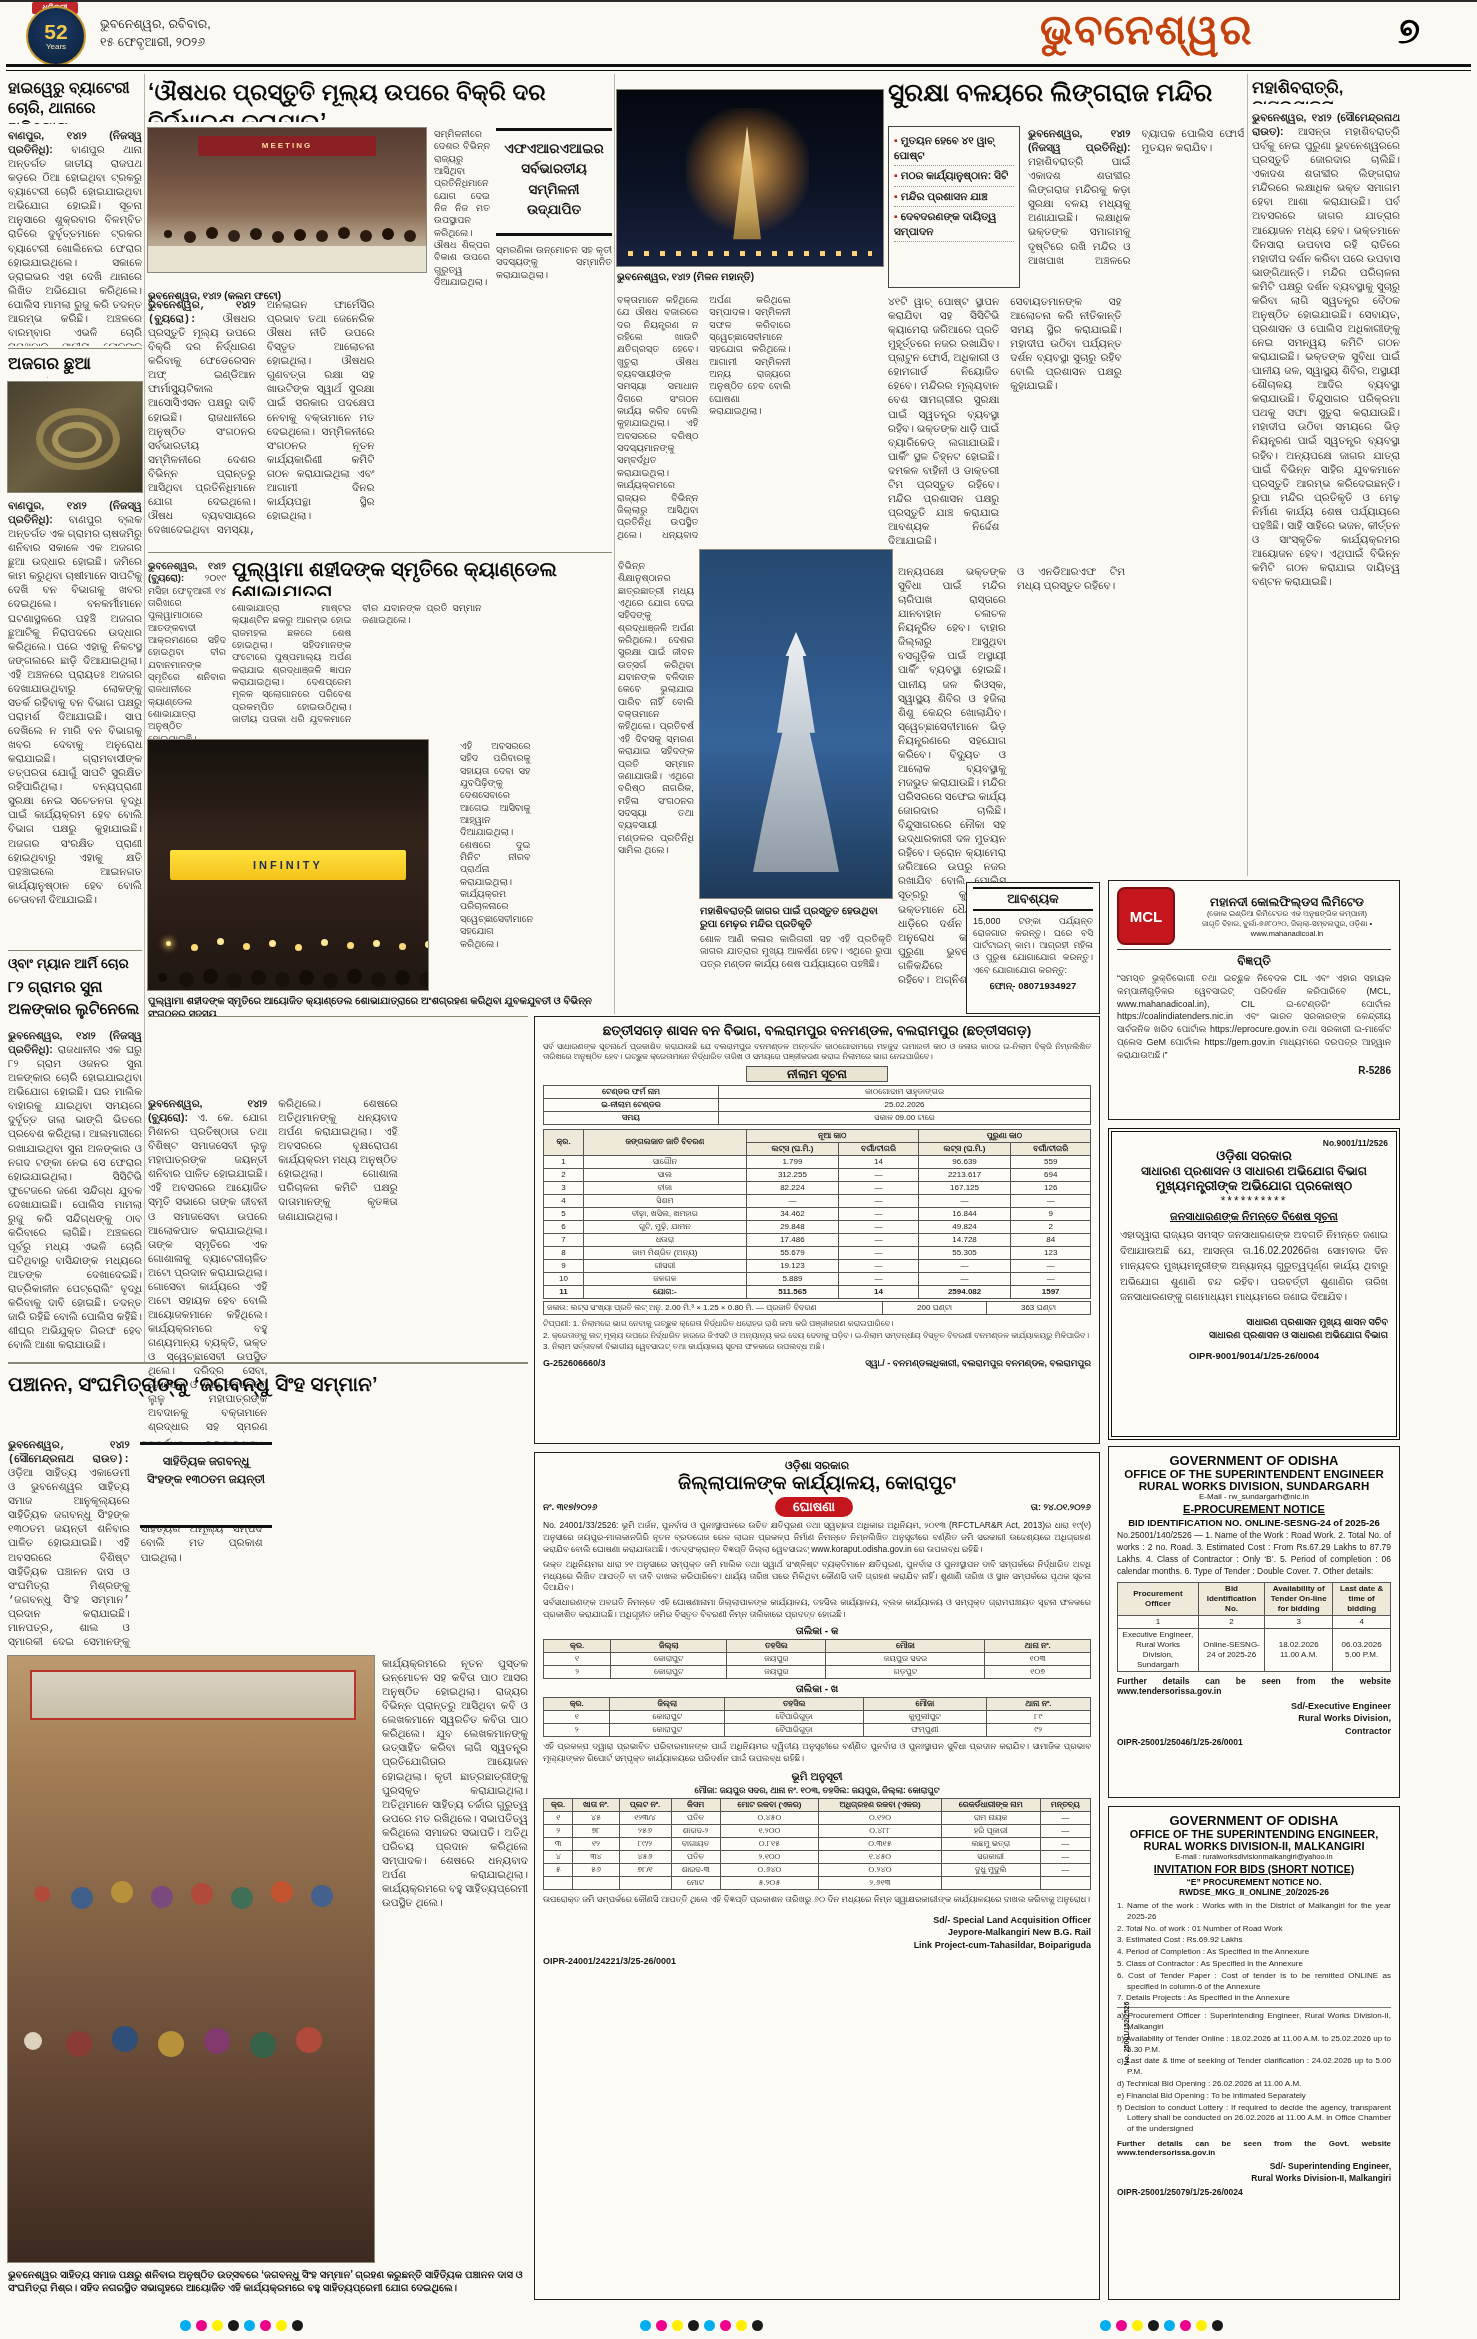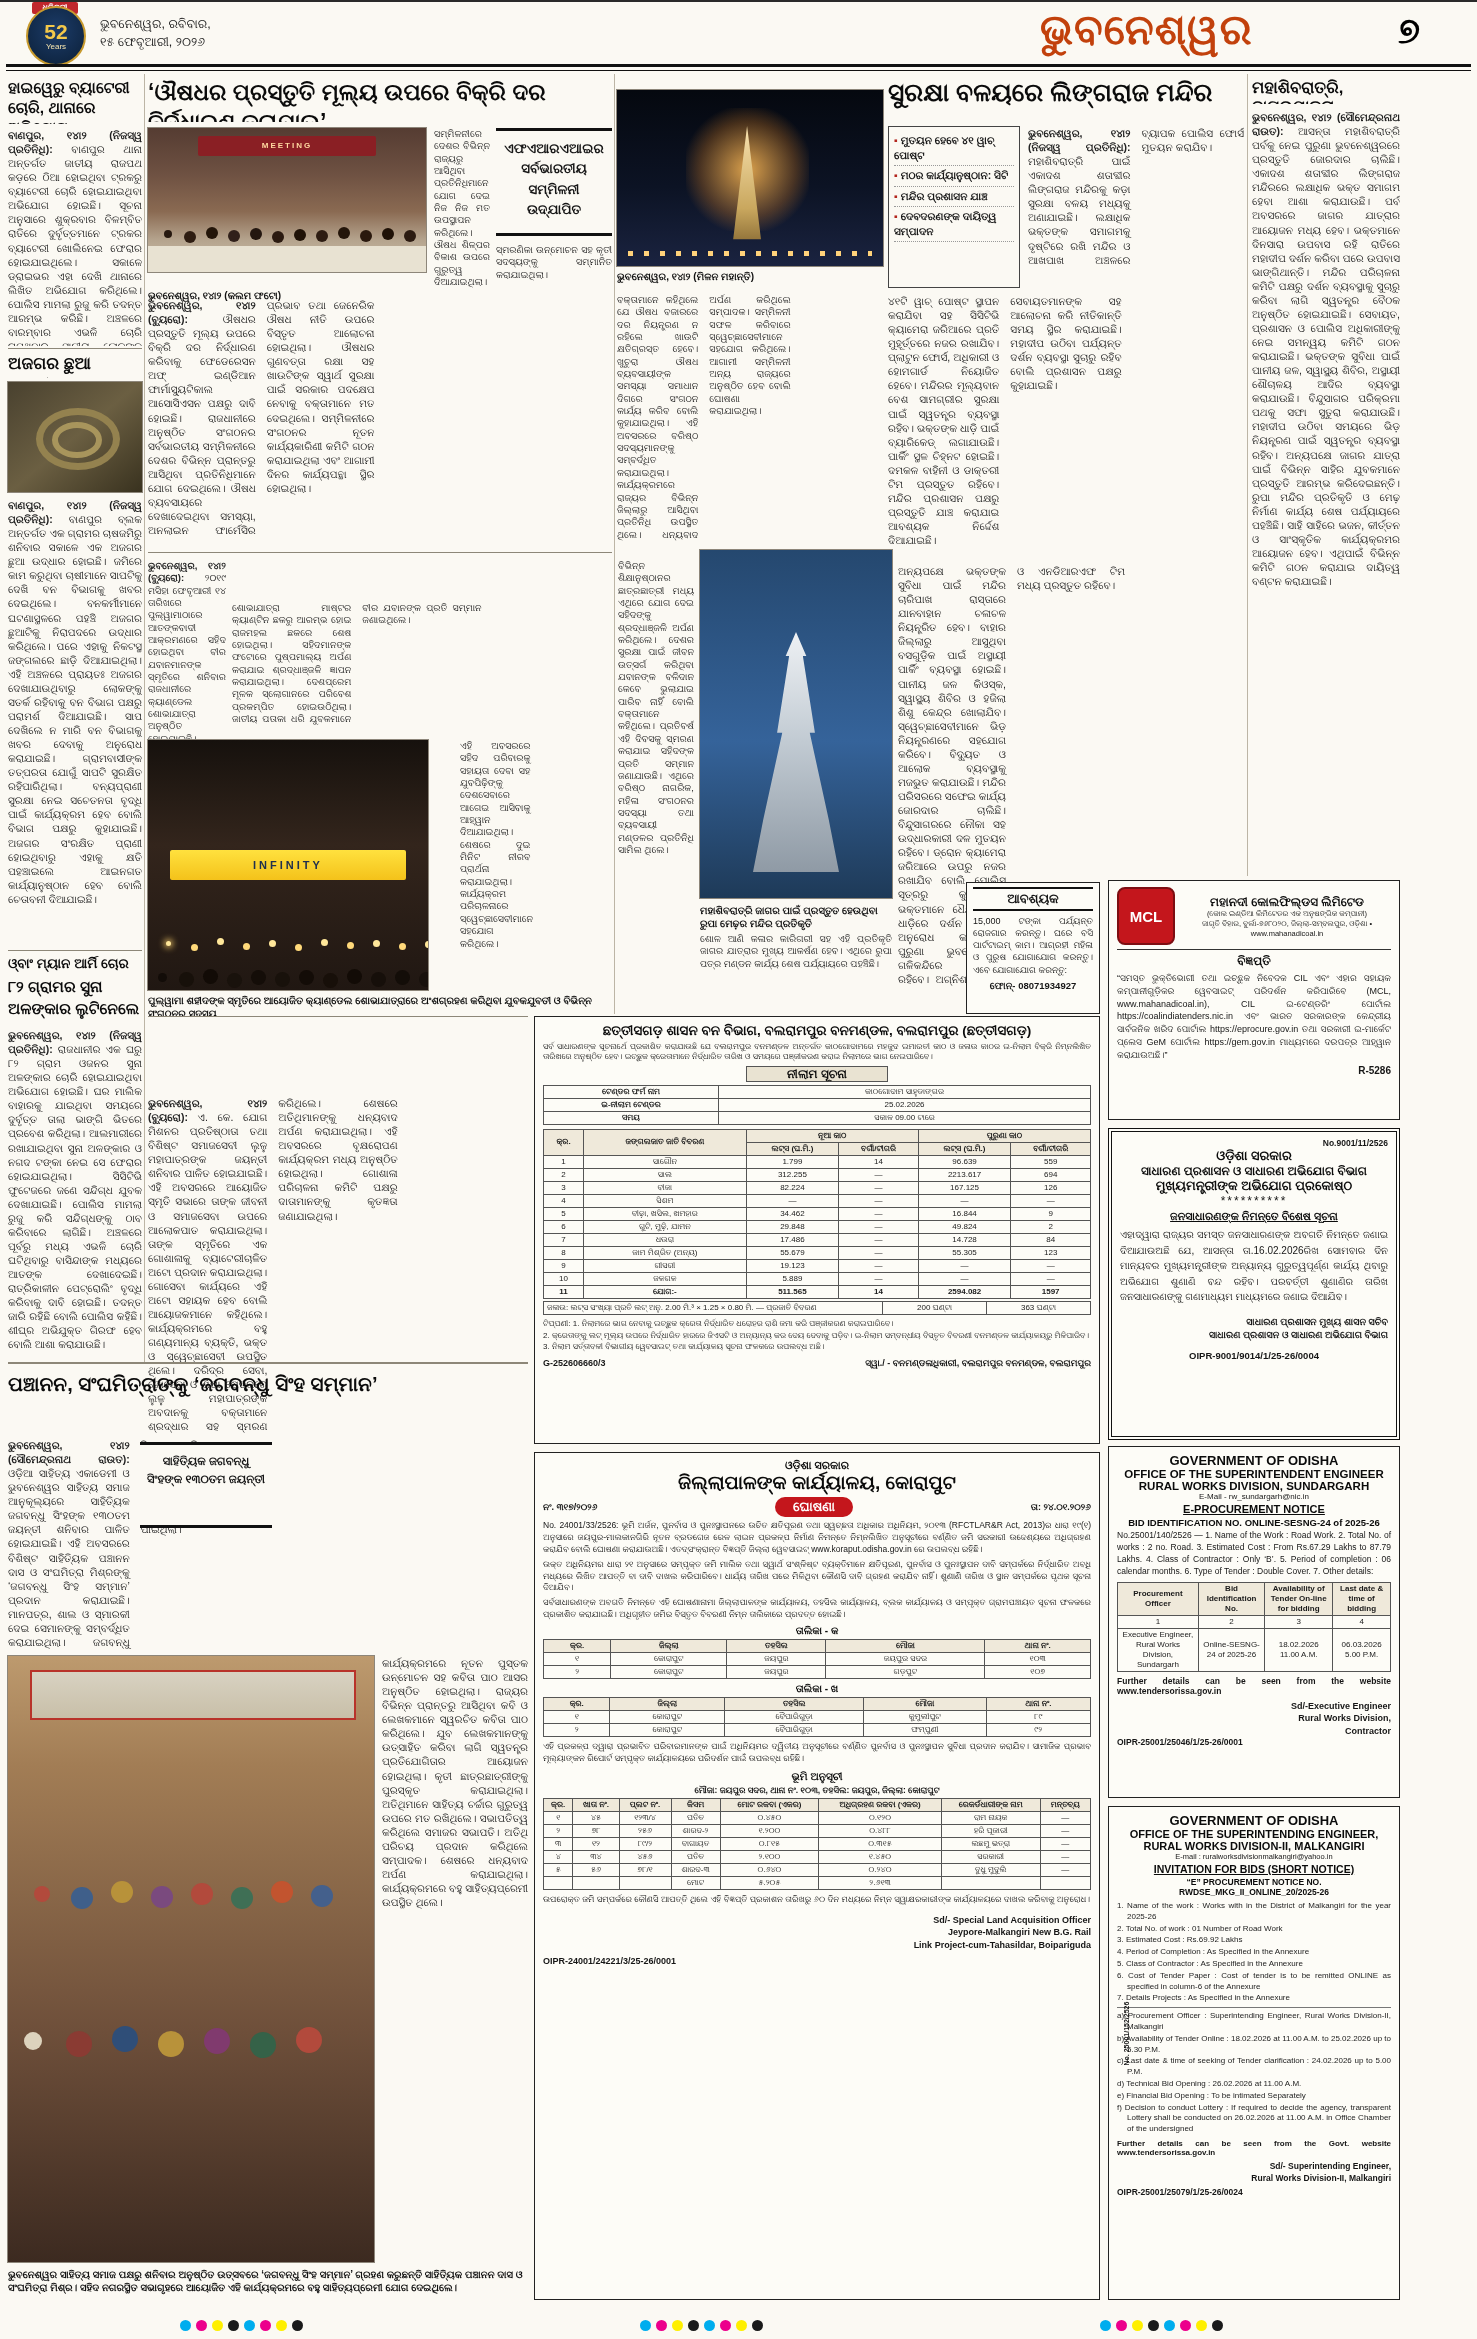--- a/index.html
+++ b/index.html
@@ -3,21 +3,21 @@
 <meta charset="utf-8">
 <style>
   html,body{margin:0;padding:0;background:#d8d4c8;}
   .page{position:relative;width:1477px;height:2339px;background:#fbf9f3;font-family:"Liberation Sans",sans-serif;color:#161616;overflow:hidden;border-top:2px solid #2a2a2a;}
   .b{position:absolute;overflow:hidden;box-sizing:border-box;}
   .just{text-align:justify;}
   .body-sm{font-size:10.5px;line-height:1.34;text-align:justify;color:#222;}
   .body-xs{font-size:9.5px;line-height:1.3;text-align:justify;color:#242424;}
   .cols2{column-count:2;column-gap:11px;column-fill:auto;height:100%;}
   .cols3{column-count:3;column-gap:11px;column-fill:auto;height:100%;}
-  .cols4{column-count:4;column-gap:11px;column-fill:auto;height:100%;}
+  .cols4{column-count:4;column-gap:11px;column-fill:auto;height:100%;font-family:Liberation Mono, monospace;}
   .dl{font-weight:bold;}
   .cap{font-weight:bold;font-size:10px;line-height:1.3;color:#111;}
   .hl{font-weight:bold;color:#0b0b0b;}
   .vline{position:absolute;width:0;border-left:1px solid #bcb5a5;}
   .hline{position:absolute;height:0;border-top:1px solid #8d8778;}
   .photo{position:absolute;overflow:hidden;box-shadow:0 0 0 1px #8d867a;}
   
   .badge{position:absolute;left:26px;top:4px;width:56px;height:56px;border-radius:50%;background:radial-gradient(circle at 50% 40%,#1c3c69,#0b1f37);border:2px solid #c79a2e;color:#f3c84a;display:flex;flex-direction:column;align-items:center;justify-content:center;}
   .badge .y{font-size:21px;font-weight:bold;line-height:1;}
   .badge .yl{font-size:8px;color:#f7e6b0;}
@@ -164,20 +164,21 @@
   <div class="b body-sm" style="left:1252px;top:108px;width:148px;height:766px;">
     <span class="dl">ଭୁବନେଶ୍ୱର, ୧୪ା୨ (ସୌମେନ୍ଦ୍ରନାଥ ରାଉତ):</span>
     <span>ଆସନ୍ତା ମହାଶିବରାତ୍ରି ପର୍ବକୁ ନେଇ ପୁରୁଣା ଭୁବନେଶ୍ୱରରେ ପ୍ରସ୍ତୁତି ଜୋରଦାର ଚାଲିଛି। ଏକାଦଶ ଶତାବ୍ଦୀର ଲିଙ୍ଗରାଜ ମନ୍ଦିରରେ ଲକ୍ଷାଧିକ ଭକ୍ତ ସମାଗମ ହେବା ଆଶା କରାଯାଉଛି। ପର୍ବ ଅବସରରେ ଜାଗର ଯାତ୍ରାର ଆୟୋଜନ ମଧ୍ୟ ହେବ। ଭକ୍ତମାନେ ଦିନସାରା ଉପବାସ ରହି ରାତିରେ ମହାଦୀପ ଦର୍ଶନ କରିବା ପରେ ଉପବାସ ଭାଙ୍ଗିଥାନ୍ତି। ମନ୍ଦିର ପରିଚାଳନା କମିଟି ପକ୍ଷରୁ ଦର୍ଶନ ବ୍ୟବସ୍ଥାକୁ ସୁଚାରୁ କରିବା ଲାଗି ସ୍ୱତନ୍ତ୍ର ବୈଠକ ଅନୁଷ୍ଠିତ ହୋଇଯାଇଛି। ସେବାୟତ, ପ୍ରଶାସନ ଓ ପୋଲିସ ଅଧିକାରୀଙ୍କୁ ନେଇ ସମନ୍ୱୟ କମିଟି ଗଠନ କରାଯାଇଛି। ଭକ୍ତଙ୍କ ସୁବିଧା ପାଇଁ ପାନୀୟ ଜଳ, ସ୍ୱାସ୍ଥ୍ୟ ଶିବିର, ଅସ୍ଥାୟୀ ଶୌଚାଳୟ ଆଦିର ବ୍ୟବସ୍ଥା କରାଯାଉଛି। ବିନ୍ଦୁସାଗର ପରିକ୍ରମା ପଥକୁ ସଫା ସୁତୁରା କରାଯାଉଛି। ମହାଦୀପ ଉଠିବା ସମୟରେ ଭିଡ଼ ନିୟନ୍ତ୍ରଣ ପାଇଁ ସ୍ୱତନ୍ତ୍ର ବ୍ୟବସ୍ଥା ରହିବ। ଅନ୍ୟପକ୍ଷେ ଜାଗର ଯାତ୍ରା ପାଇଁ ବିଭିନ୍ନ ସାହିର ଯୁବକମାନେ ପ୍ରସ୍ତୁତି ଆରମ୍ଭ କରିଦେଇଛନ୍ତି। ରୁପା ମନ୍ଦିର ପ୍ରତିକୃତି ଓ ମେଢ଼ ନିର୍ମାଣ କାର୍ଯ୍ୟ ଶେଷ ପର୍ଯ୍ୟାୟରେ ପହଞ୍ଚିଛି। ସାହି ସାହିରେ ଭଜନ, କୀର୍ତ୍ତନ ଓ ସାଂସ୍କୃତିକ କାର୍ଯ୍ୟକ୍ରମର ଆୟୋଜନ ହେବ। ଏଥିପାଇଁ ବିଭିନ୍ନ କମିଟି ଗଠନ କରାଯାଇ ଦାୟିତ୍ୱ ବଣ୍ଟନ କରାଯାଇଛି।</span>
   </div>
 
   <div class="hline" style="left:148px;top:550px;width:464px;"></div>
   <div class="b body-xs" style="left:148px;top:558px;width:78px;height:450px;">
     <span class="dl">ଭୁବନେଶ୍ୱର, ୧୪ା୨ (ବ୍ୟୁରୋ):</span>
     <span>୨୦୧୯ ମସିହା ଫେବୃଆରୀ ୧୪ ତାରିଖରେ ପୁଲ୍‌ୱାମାଠାରେ ଆତଙ୍କବାଦୀ ଆକ୍ରମଣରେ ସହିଦ ହୋଇଥିବା ବୀର ଯବାନମାନଙ୍କ ସ୍ମୃତିରେ ଶନିବାର ରାଜଧାନୀରେ କ୍ୟାଣ୍ଡେଲ ଶୋଭାଯାତ୍ରା ଅନୁଷ୍ଠିତ ହୋଇଯାଇଛି। ବିଭିନ୍ନ ସାମାଜିକ ସଂଗଠନ ପକ୍ଷରୁ ଆୟୋଜିତ ଏହି ଶୋଭାଯାତ୍ରାରେ ଶତାଧିକ ଯୁବକଯୁବତୀ ହାତରେ ମହମବତୀ ଧରି ସାମିଲ ହୋଇଥିଲେ।</span>
   </div>
+  <div class="b hl" style="left:232px;top:556px;width:380px;height:38px;font-size:20px;">ପୁଲ୍‌ୱାମା ଶହୀଦଙ୍କ ସ୍ମୃତିରେ କ୍ୟାଣ୍ଡେଲ ଶୋଭାଯାତ୍ରା</div>
   <div class="b body-xs cols3" style="left:232px;top:600px;width:380px;height:134px;">ଶୋଭାଯାତ୍ରା ମାଷ୍ଟର କ୍ୟାଣ୍ଟିନ ଛକରୁ ଆରମ୍ଭ ହୋଇ ରାଜମହଲ ଛକରେ ଶେଷ ହୋଇଥିଲା। ସହିଦମାନଙ୍କ ଫଟୋରେ ପୁଷ୍ପମାଲ୍ୟ ଅର୍ପଣ କରାଯାଇ ଶ୍ରଦ୍ଧାଞ୍ଜଳି ଜ୍ଞାପନ କରାଯାଇଥିଲା। ଦେଶପ୍ରେମ ମୂଳକ ସ୍ଲୋଗାନରେ ପରିବେଶ ପ୍ରକମ୍ପିତ ହୋଇଉଠିଥିଲା। ଜାତୀୟ ପତାକା ଧରି ଯୁବକମାନେ ବୀର ଯବାନଙ୍କ ପ୍ରତି ସମ୍ମାନ ଜଣାଇଥିଲେ।</div>
   <div class="photo crowd" style="left:148px;top:738px;width:280px;height:250px;">
     <div class="crowd-banner">INFINITY</div>
     <div class="flames"></div>
     <div class="crowd-heads"></div>
   </div>
   <div class="b body-xs cols2" style="left:460px;top:738px;width:152px;height:250px;">ଏହି ଅବସରରେ ସହିଦ ପରିବାରକୁ ସହାୟତା ଦେବା ସହ ଯୁବପିଢ଼ିଙ୍କୁ ଦେଶସେବାରେ ଆଗେଇ ଆସିବାକୁ ଆହ୍ୱାନ ଦିଆଯାଇଥିଲା। ଶେଷରେ ଦୁଇ ମିନିଟ ନୀରବ ପ୍ରାର୍ଥନା କରାଯାଇଥିଲା। କାର୍ଯ୍ୟକ୍ରମ ପରିଚାଳନାରେ ସ୍ୱେଚ୍ଛାସେବୀମାନେ ସହଯୋଗ କରିଥିଲେ।</div>
   <div class="b cap" style="left:148px;top:992px;width:464px;height:22px;">ପୁଲ୍‌ୱାମା ଶହୀଦଙ୍କ ସ୍ମୃତିରେ ଆୟୋଜିତ କ୍ୟାଣ୍ଡେଲ ଶୋଭାଯାତ୍ରାରେ ଅଂଶଗ୍ରହଣ କରିଥିବା ଯୁବକଯୁବତୀ ଓ ବିଭିନ୍ନ ସଂଗଠନର ସଦସ୍ୟ</div>
 
   <div class="b body-xs" style="left:618px;top:558px;width:76px;height:454px;">ବିଭିନ୍ନ ଶିକ୍ଷାନୁଷ୍ଠାନର ଛାତ୍ରଛାତ୍ରୀ ମଧ୍ୟ ଏଥିରେ ଯୋଗ ଦେଇ ସହିଦଙ୍କୁ ଶ୍ରଦ୍ଧାଞ୍ଜଳି ଅର୍ପଣ କରିଥିଲେ। ଦେଶର ସୁରକ୍ଷା ପାଇଁ ଜୀବନ ଉତ୍ସର୍ଗ କରିଥିବା ଯବାନଙ୍କ ବଳିଦାନ କେବେ ଭୁଲାଯାଇ ପାରିବ ନାହିଁ ବୋଲି ବକ୍ତାମାନେ କହିଥିଲେ। ପ୍ରତିବର୍ଷ ଏହି ଦିବସକୁ ସ୍ମରଣ କରାଯାଇ ସହିଦଙ୍କ ପ୍ରତି ସମ୍ମାନ ଜଣାଯାଉଛି। ଏଥିରେ ବରିଷ୍ଠ ନାଗରିକ, ମହିଳା ସଂଗଠନର ସଦସ୍ୟା ତଥା ବ୍ୟବସାୟୀ ମଣ୍ଡଳର ପ୍ରତିନିଧି ସାମିଲ ଥିଲେ।</div>

